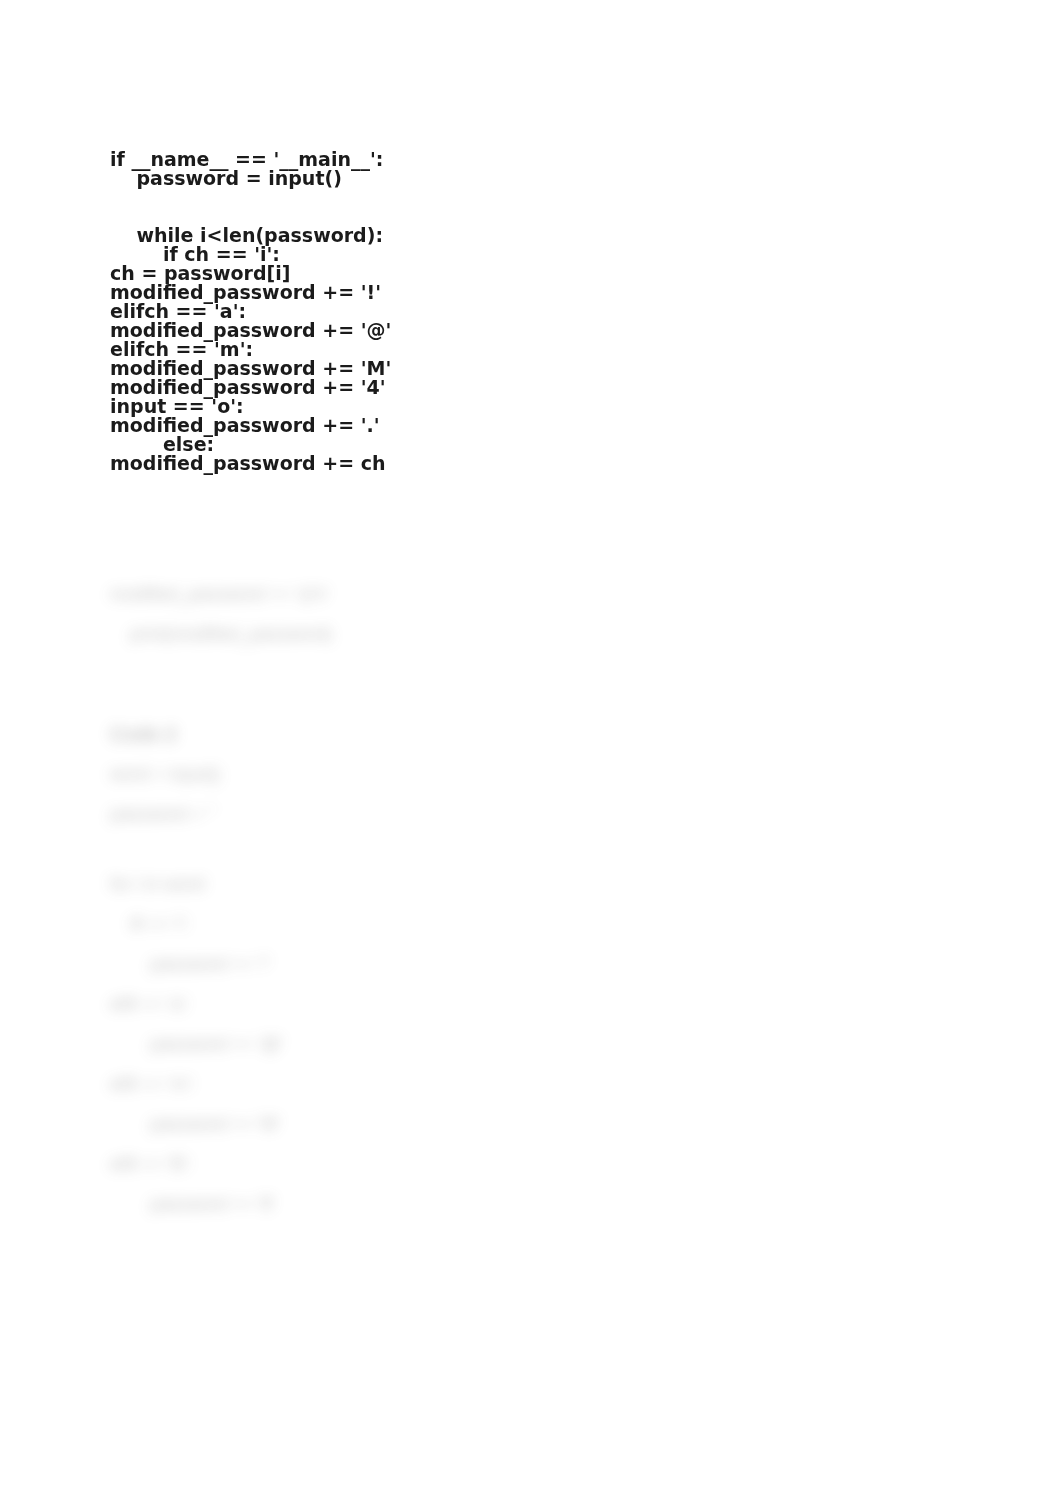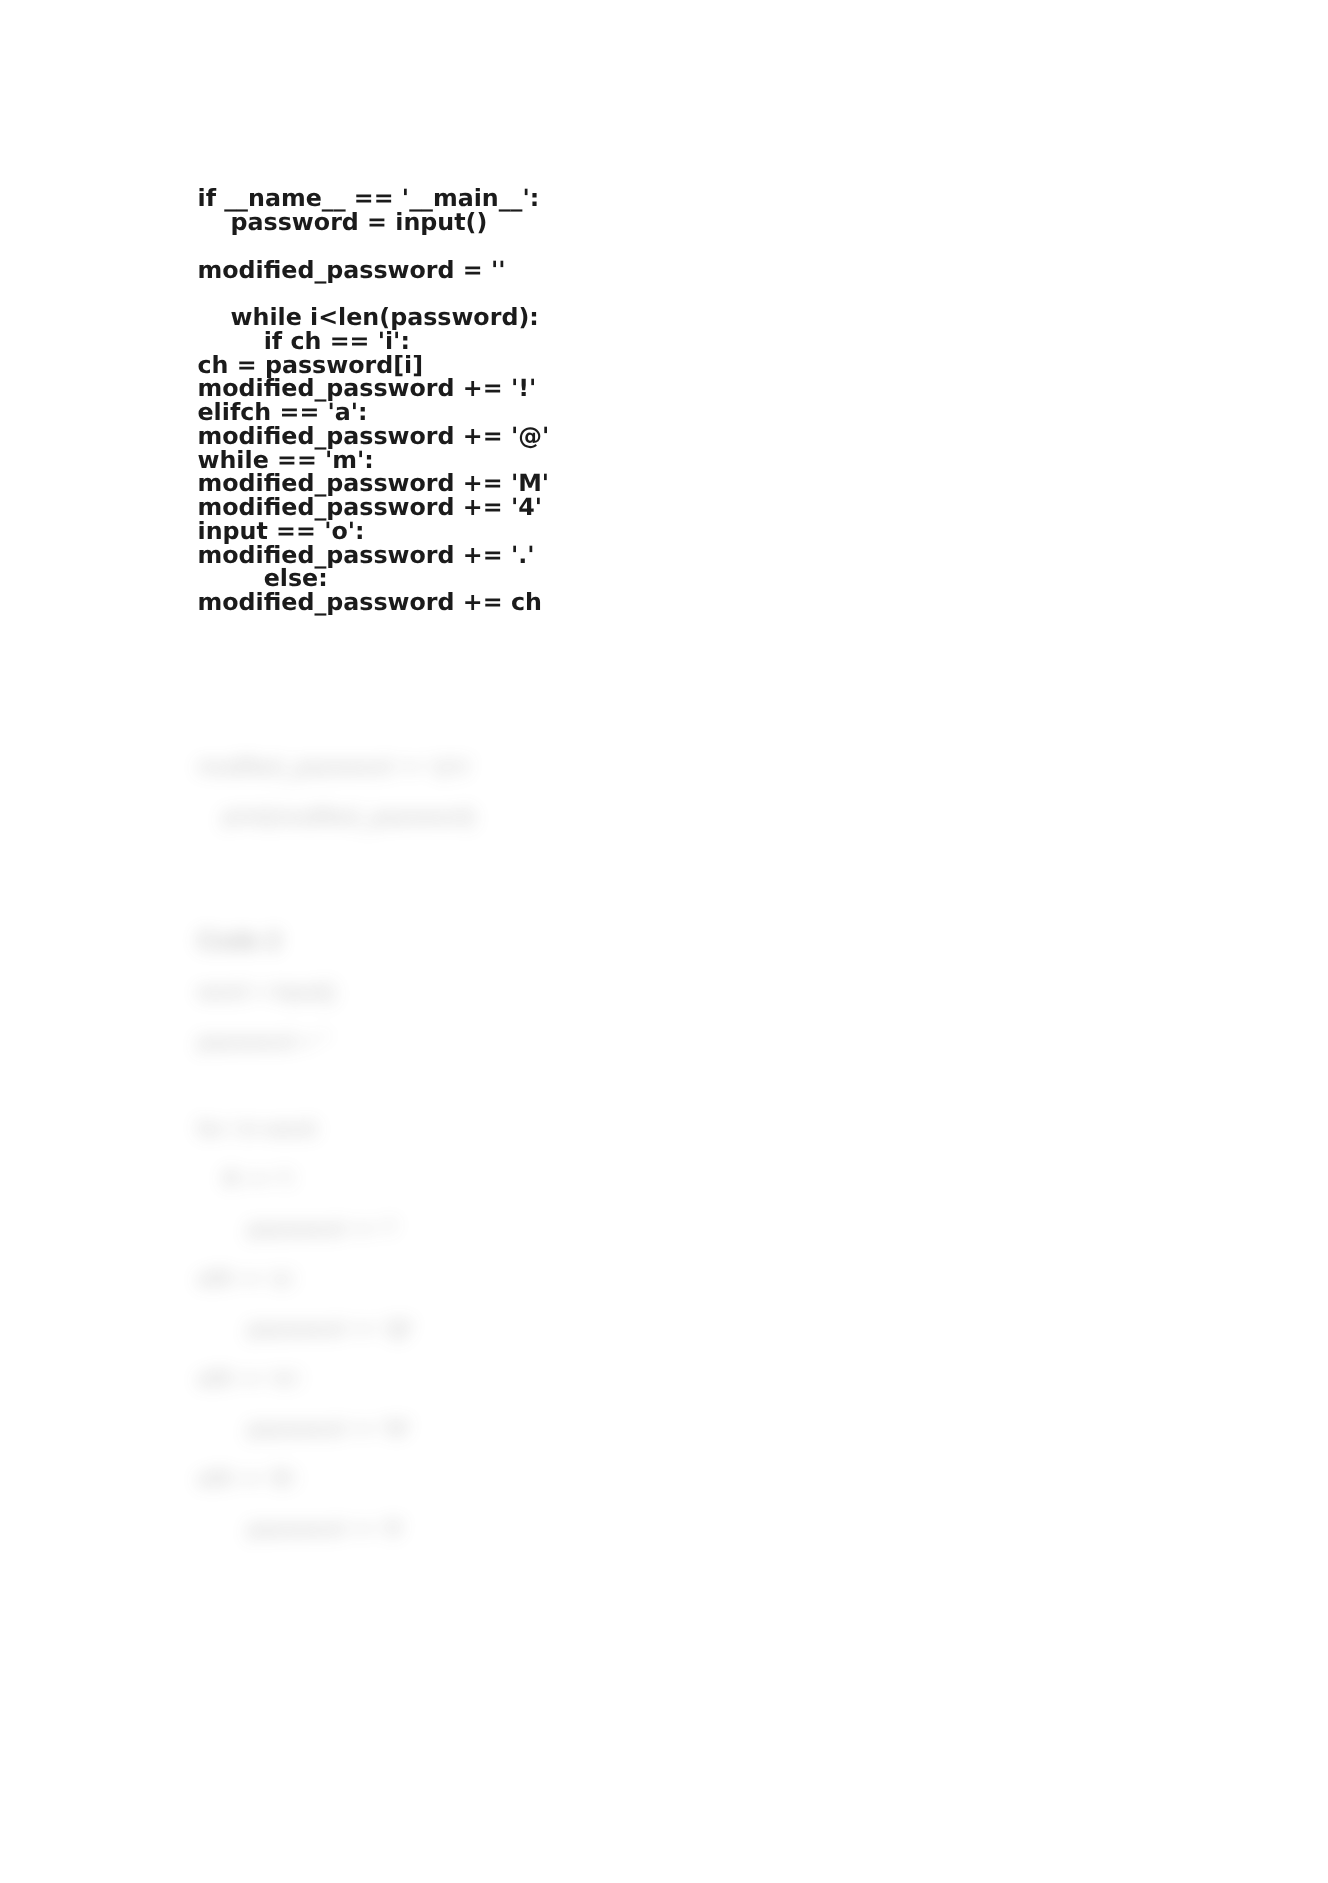--- a/index.html
+++ b/index.html
@@ -11,21 +11,20 @@
     overflow: hidden;
   }
   .page {
     box-sizing: border-box;
     padding: 150px 110px 60px 110px;
     font-family: "DejaVu Sans", "Verdana", "Arial", sans-serif;
     font-weight: 700;
     font-size: 19px;
     line-height: 1.0;
     color: #1b1b1b;
-    margin-left: 48px;
   }
   .code-line {
     white-space: pre;
     margin: 0;
     padding: 0;
     line-height: 19px;
     min-height: 19px;
   }
   .gap {
     height: 19px;
@@ -56,29 +55,28 @@
 </style>
 </head>
 <body>
 
 <div class="page">
 
   <div>
     <div class="code-line">if __name__ == '__main__':</div>
     <div class="code-line">    password = input()</div>
     <div class="gap"></div>
-    <div class="code-line">modified_password = ''</div>
     <div class="gap"></div>
     <div class="code-line">    while i&lt;len(password):</div>
     <div class="code-line">        if ch == 'i':</div>
     <div class="code-line">ch = password[i]</div>
     <div class="code-line">modified_password += '!'</div>
     <div class="code-line">elifch == 'a':</div>
     <div class="code-line">modified_password += '@'</div>
-    <div class="code-line">while == 'm':</div>
+    <div class="code-line">elifch == 'm':</div>
     <div class="code-line">modified_password += 'M'</div>
     <div class="code-line">modified_password += '4'</div>
     <div class="code-line">input == 'o':</div>
     <div class="code-line">modified_password += '.'</div>
     <div class="code-line">        else:</div>
     <div class="code-line">modified_password += ch</div>
   </div>
 
   <div class="blurred-section">
     <div class="line">modified_password += 'q*s'</div>

